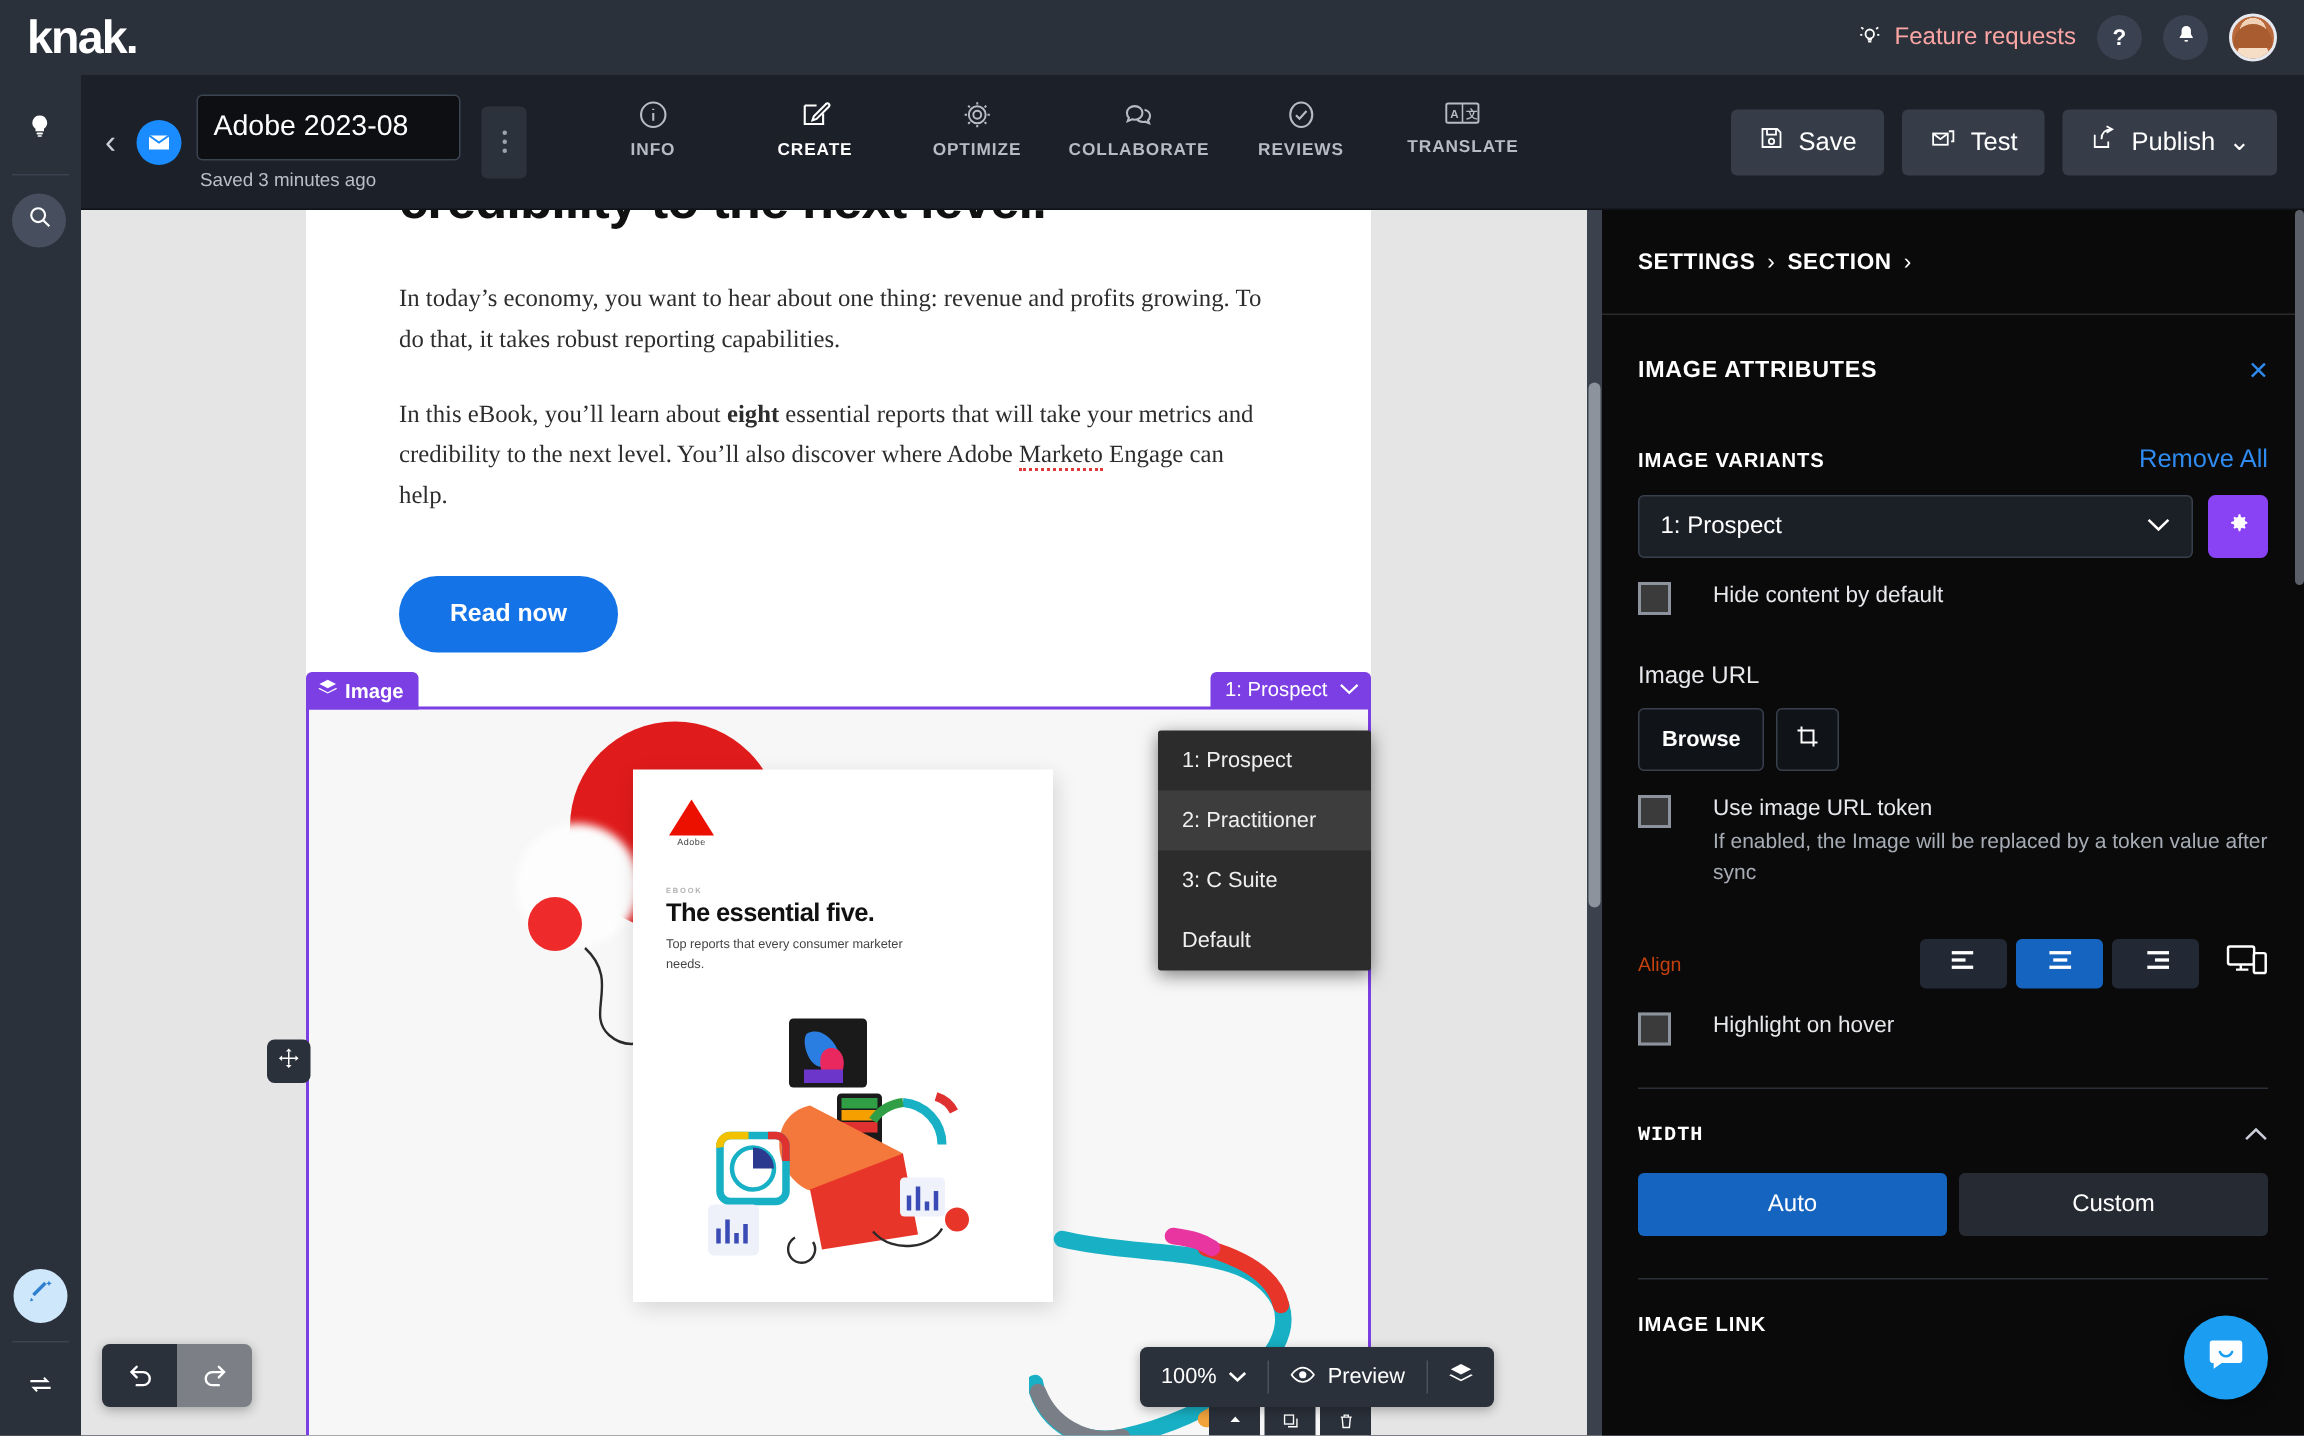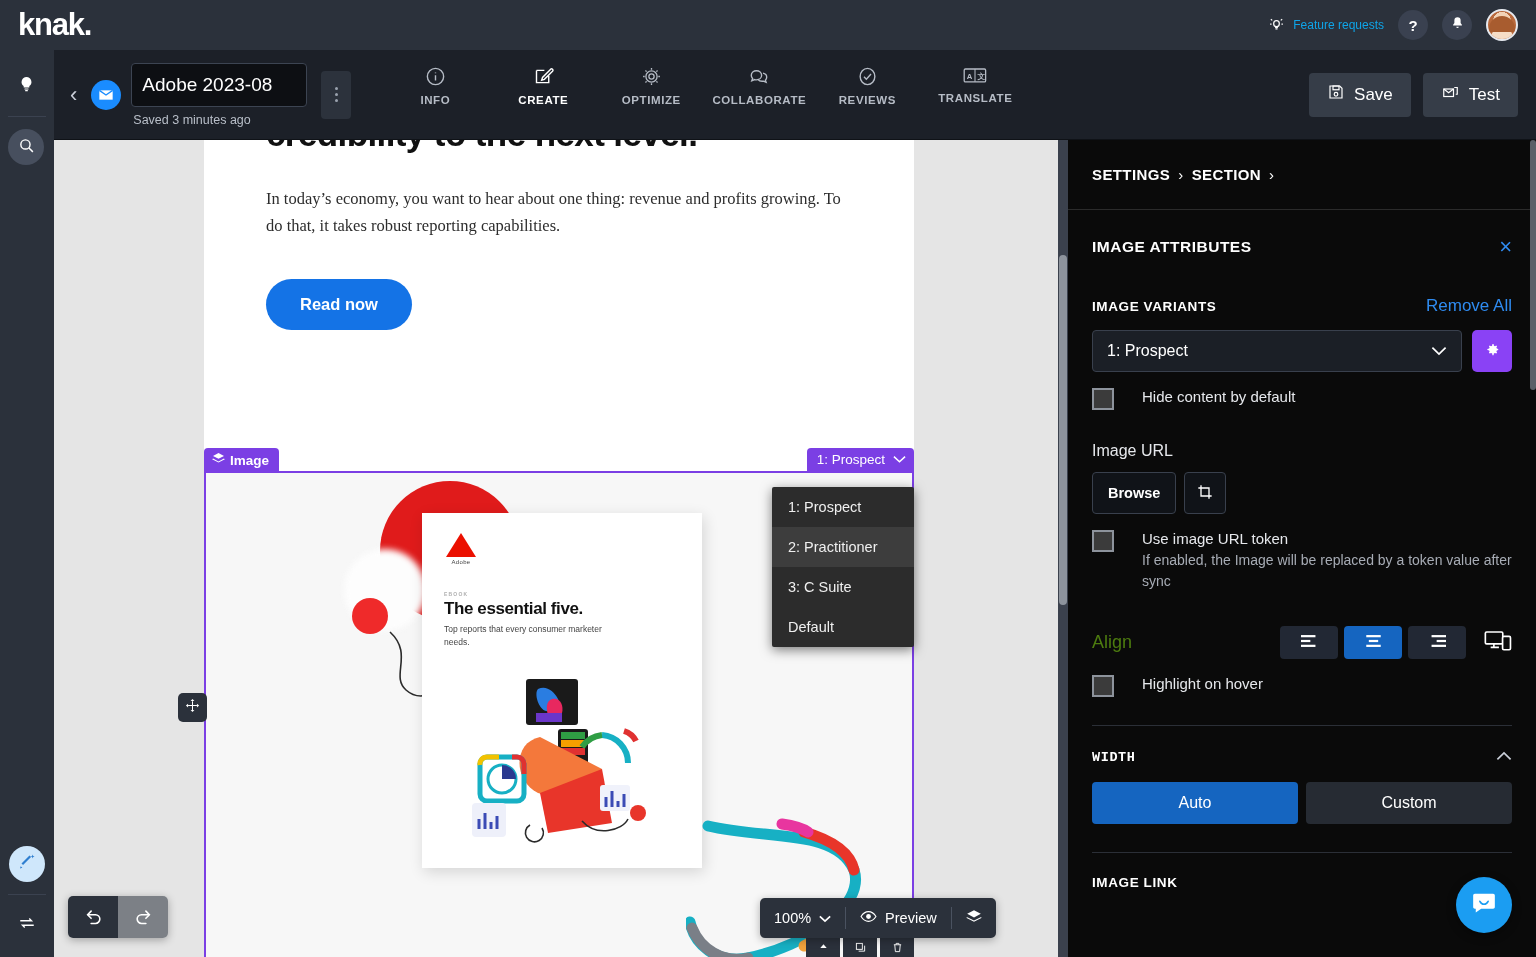--- a/index.html
+++ b/index.html
@@ -24,21 +24,21 @@
     font-size: 31px;
     font-weight: bold;
     letter-spacing: -1.2px;
   }
   .topbar-right {
     margin-left: auto; margin-right: 18px;
     display: flex; align-items: center; gap: 14px;
   }
   .feat-req {
     display: flex; align-items: center; gap: 8px;
-    color: #0ea5e9; font-size: 12px;
+    color: #fca5a5; font-size: 16px;
   }
   .circ-btn {
     width: 30px; height: 30px; border-radius: 50%;
     background: #3a4150;
     display: flex; align-items: center; justify-content: center;
     color: #fff; font-size: 15px; font-weight: bold;
     cursor: pointer;
   }
   .avatar {
     width: 32px; height: 32px; border-radius: 50%;
@@ -347,21 +347,21 @@
   }
   .btn-dark {
     height: 42px; padding: 0 15px; border-radius: 4px;
     background: #101318; border: 1px solid #39404d;
     color: #fff; font-size: 14.5px; font-weight: bold; cursor: pointer;
     display: flex; align-items: center; font-family: "Liberation Sans", sans-serif;
   }
   .btn-icon { width: 42px; justify-content: center; padding: 0; }
 
   .align-row { display: flex; align-items: center; margin-top: 34px; }
-  .align-lbl { color: #4d7c0f; font-size: 18px; text-align: center; }
+  .align-lbl { color: #c2410c; font-size: 13px; text-align: center; }
   .align-grp { margin-left: auto; display: flex; gap: 6px; align-items: center; }
   .abtn {
     width: 58px; height: 33px; border-radius: 4px; background: #222834;
     display: flex; align-items: center; justify-content: center; cursor: pointer;
   }
   .abtn.on { background: #1565c0; }
   .dev-ico { margin-left: 12px; cursor: pointer; }
 
   .divider { height: 1px; background: #2b2f37; margin-top: 28px; }
   .acc-head {
@@ -554,28 +554,39 @@
       <button class="hbtn">
         <span>
           <svg width="19" height="18" viewBox="0 0 24 24" fill="none" stroke="#fff" stroke-width="1.6">
             <rect x="3" y="8" width="13" height="10"></rect>
               <path d="M3 8l6.5 5L16 8"></path>
               <path d="M17 6h4v9h-2"></path>
           </svg>
         </span>
         <span>Test</span>
       </button>
+      <button class="hbtn">
+        <span>
+          <svg width="19" height="18" viewBox="0 0 24 24" fill="none" stroke="#fff" stroke-width="1.6">
+            <path d="M4 9v11h12v-5"></path>
+              <path d="M10 13C10 7 14 4.5 19 4.2M14.5 1.5L19.5 4.3 14.5 7.2"></path>
+          </svg>
+        </span>
+        <span>Publish</span>
+        <span>⌄</span>
+      </button>
     </div>
   </div>
 
   <div class="canvas">
     <div class="email">
       <div class="email-inner">
         <div class="headline">credibility to the next level.</div>
         <div class="para p1">In today’s economy, you want to hear about one thing: revenue and profits growing. To do that, it takes robust reporting capabilities.</div>
+        <div class="para"><span>In this eBook, you’ll learn about </span><b>eight</b><span> essential reports that will take your metrics and credibility to the next level. You’ll also discover where Adobe </span><span class="spellerr">Marketo</span><span> Engage can help.</span></div>
         <div class="cta">Read now</div>
       </div>
     </div>
 
     <div class="imgmod">
       <div class="badge-image">
         <span>
           <svg width="13" height="13" viewBox="0 0 24 24" fill="#fff">
             <path d="M12 2L1.8 7.3 12 12.6l10.2-5.3z"></path>
               <path d="M2 12.2l10 5.2 10-5.2 1.8 1L12 19.2.2 13.2z"></path>

